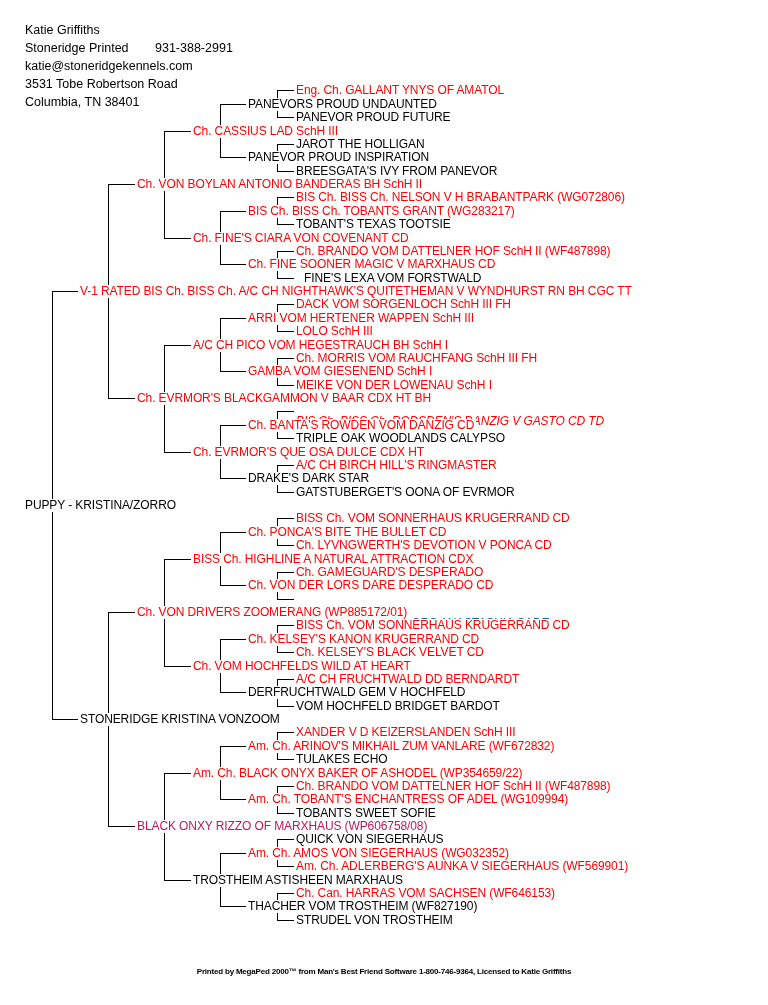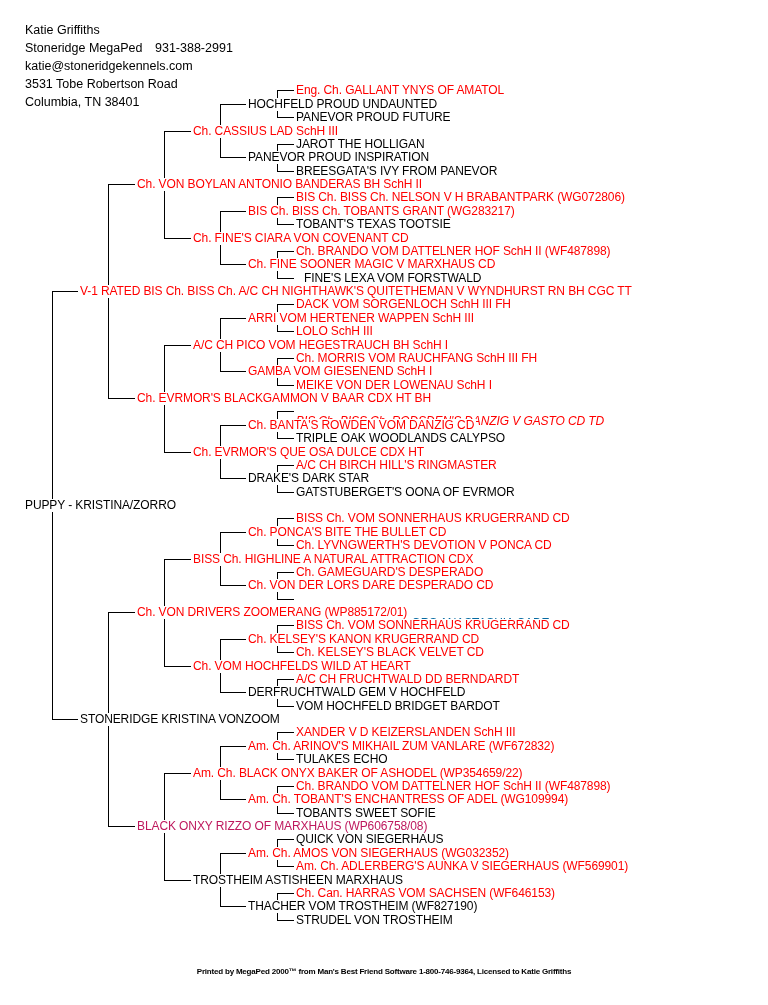--- a/index.html
+++ b/index.html
@@ -33,21 +33,21 @@
   }
 </style>
 </head>
 <body>
 
 <div id="page">
 
   <div>
     <div class="hline" style="top:23px">Katie Griffiths</div>
     <div class="hline" style="top:41px">
-      <span>Stoneridge MegaPed</span>
+      <span>Stoneridge Printed</span>
       <span class="phone">931-388-2991</span>
     </div>
     <div class="hline" style="top:59px">katie@stoneridgekennels.com</div>
     <div class="hline" style="top:77px">3531 Tobe Robertson Road</div>
     <div class="hline" style="top:95px">Columbia, TN 38401</div>
   </div>
 
   <div id="tree">
       <div class="cline" style="left: 277px; top: 90px; width: 1px; height: 28px; background: rgb(0, 0, 0);"></div>
       <div class="cline" style="left: 277px; top: 90px; width: 17px; height: 1px; background: rgb(0, 0, 0);"></div>
@@ -136,21 +136,21 @@
       <div class="cline" style="left: 277px; top: 839px; width: 1px; height: 28px; background: rgb(0, 0, 0);"></div>
       <div class="cline" style="left: 277px; top: 839px; width: 17px; height: 1px; background: rgb(0, 0, 0);"></div>
       <div class="cline" style="left: 277px; top: 866px; width: 17px; height: 1px; background: rgb(0, 0, 0);"></div>
       <div class="cline" style="left: 220px; top: 853px; width: 1px; height: 54px; background: rgb(0, 0, 0);"></div>
       <div class="cline" style="left: 220px; top: 853px; width: 26px; height: 1px; background: rgb(0, 0, 0);"></div>
       <div class="cline" style="left: 220px; top: 906px; width: 26px; height: 1px; background: rgb(0, 0, 0);"></div>
       <div class="cline" style="left: 277px; top: 893px; width: 1px; height: 28px; background: rgb(0, 0, 0);"></div>
       <div class="cline" style="left: 277px; top: 893px; width: 17px; height: 1px; background: rgb(0, 0, 0);"></div>
       <div class="cline" style="left: 277px; top: 920px; width: 17px; height: 1px; background: rgb(0, 0, 0);"></div>
       <div class="entry" style="left: 296px; top: 84px; color: rgb(255, 0, 0);">Eng. Ch. GALLANT YNYS OF AMATOL</div>
-      <div class="entry" style="left: 248px; top: 98px; color: rgb(0, 0, 0);">HOCHFELD PROUD UNDAUNTED</div>
+      <div class="entry" style="left: 248px; top: 98px; color: rgb(0, 0, 0);">PANEVORS PROUD UNDAUNTED</div>
       <div class="entry" style="left: 296px; top: 111px; color: rgb(0, 0, 0);">PANEVOR PROUD FUTURE</div>
       <div class="entry" style="left: 193px; top: 125px; color: rgb(255, 0, 0);">Ch. CASSIUS LAD SchH III</div>
       <div class="entry" style="left: 296px; top: 138px; color: rgb(0, 0, 0);">JAROT THE HOLLIGAN</div>
       <div class="entry" style="left: 248px; top: 151px; color: rgb(0, 0, 0);">PANEVOR PROUD INSPIRATION</div>
       <div class="entry" style="left: 296px; top: 165px; color: rgb(0, 0, 0);">BREESGATA'S IVY FROM PANEVOR</div>
       <div class="entry" style="left: 137px; top: 178px; color: rgb(255, 0, 0);">Ch. VON BOYLAN ANTONIO BANDERAS BH SchH II</div>
       <div class="entry" style="left: 296px; top: 191px; color: rgb(255, 0, 0);">BIS Ch. BISS Ch. NELSON V H BRABANTPARK (WG072806)</div>
       <div class="entry" style="left: 248px; top: 205px; color: rgb(255, 0, 0);">BIS Ch. BISS Ch. TOBANTS GRANT (WG283217)</div>
       <div class="entry" style="left: 296px; top: 218px; color: rgb(0, 0, 0);">TOBANT'S TEXAS TOOTSIE</div>
       <div class="entry" style="left: 193px; top: 232px; color: rgb(255, 0, 0);">Ch. FINE'S CIARA VON COVENANT CD</div>

